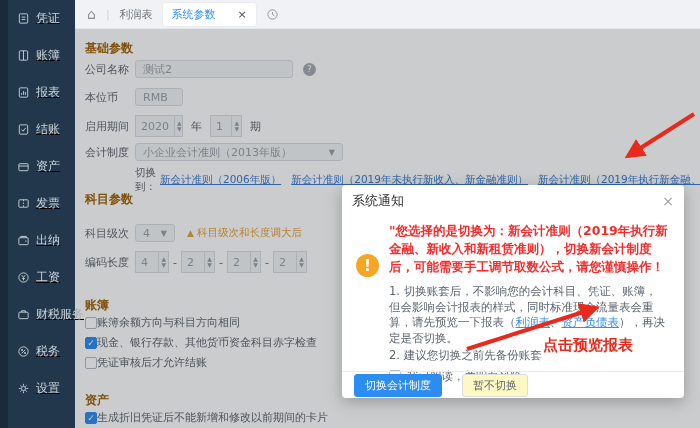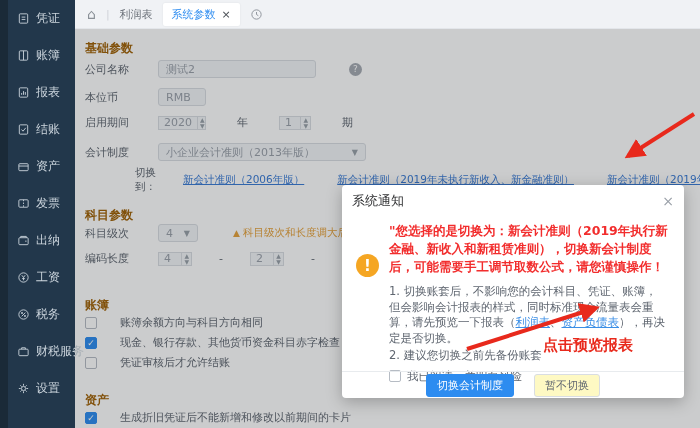--- a/index.html
+++ b/index.html
@@ -1,48 +1,48 @@
 <!DOCTYPE html>
 <html><head>
 <meta charset="utf-8">
 <style>
   html,body{margin:0;padding:0;background:#e9e9e9;}
   #app{position:relative;width:700px;height:428px;background:#fff;overflow:hidden;
        font-family:"DejaVu Sans","Liberation Sans",sans-serif;}
 
   
-  .sidebar{position:absolute;left:0;top:0;width:75px;height:100%;background:#22374b;z-index:10;}
+  .sidebar{position:absolute;left:0;top:0;width:75px;height:100%;background:#22374b;z-index:10;text-decoration:underline;}
   .sidebar .rail{position:absolute;left:0;top:0;width:8px;height:100%;background:#1a2a38;}
   .side-item{position:relative;display:flex;align-items:center;gap:6px;height:37px;
              padding-left:17px;color:#ccd5dd;font-size:12px;cursor:pointer;white-space:nowrap;}
   .side-item svg{width:13px;height:13px;flex:none;stroke:#c7d0d9;fill:none;stroke-width:1;}
   .red-dot{display:inline-block;width:5px;height:5px;background:#f04134;border-radius:50%;
            position:relative;top:-5px;left:1px;}
 
   
   .tabbar{position:absolute;left:75px;top:0;right:0;height:29px;background:#f0f2f5;
           border-bottom:1px solid #e3e6ea;box-sizing:border-box;display:flex;align-items:center;
           padding-left:12px;gap:10px;z-index:10;}
   .home{color:#8a9097;font-size:14px;line-height:1;}
   .tb-sep{color:#d0d4d9;font-size:11px;}
   .tb-tab{color:#6a7078;font-size:11px;}
   .tb-active{background:#fff;color:#2d8cf0;font-size:11px;height:23px;display:flex;align-items:center;
-             gap:6px;padding:0 9px;border-radius:2px;box-shadow:0 0 2px rgba(0,0,0,.08);}
+             gap:22px;padding:0 9px;border-radius:2px;box-shadow:0 0 2px rgba(0,0,0,.08);}
   .tb-x{color:#4a4f55;font-size:11px;}
   .tb-clock svg{width:13px;height:13px;stroke:#8a9097;fill:none;stroke-width:1;display:block;}
 
   
   .content{position:absolute;left:75px;top:29px;right:0;bottom:0;background:#fff;z-index:1;}
   .sec{position:absolute;left:10px;font-size:12px;font-weight:bold;color:#a16207;}
-  .row{position:absolute;left:10px;display:flex;align-items:center;gap:23px;}
+  .row{position:absolute;left:10px;display:flex;align-items:center;}
   .flabel{width:50px;color:#5f6670;font-size:11px;flex:none;}
   .tinput{background:#f3f5f8;border:1px solid #d9dde2;border-radius:3px;height:18px;
           display:flex;align-items:center;padding:0 7px;color:#9aa1aa;font-size:11px;box-sizing:border-box;}
   .num{display:inline-flex;align-items:stretch;background:#f3f5f8;border:1px solid #d9dde2;
-       border-radius:0;height:14px;box-sizing:border-box;overflow:hidden;}
+       border-radius:0;height:22px;box-sizing:border-box;overflow:hidden;}
   .num .val{display:flex;align-items:center;padding:0 5px;color:#9aa1aa;font-size:11px;flex:1;}
   .num .spin{display:flex;flex-direction:column;justify-content:center;border-left:1px solid #d9dde2;
              color:#98a0a8;font-size:6px;line-height:6px;padding:0 2px;background:#f3f5f8;}
   .fselect{background:#f3f5f8;border:1px solid #d9dde2;border-radius:3px;height:18px;display:flex;
            align-items:center;justify-content:space-between;padding:0 7px;color:#9aa1aa;font-size:11px;
            box-sizing:border-box;}
   .fselect .car{font-size:8px;color:#98a0a8;}
   .unit{color:#5f6670;font-size:11px;margin:0 8px;}
   .swlabel{color:#5f6670;font-size:10.5px;}
   .swlink{color:#3a7bd5;font-size:10.5px;text-decoration:underline;margin-left:10px;white-space:nowrap;cursor:pointer;}
@@ -64,21 +64,21 @@
   .m-title{font-size:13px;color:#303133;}
   .m-close{font-size:14px;color:#9aa0a8;cursor:pointer;line-height:1;}
   .m-body{position:relative;padding:12px 16px 0 47px;box-sizing:border-box;}
   .warn-icon{position:absolute;left:14px;top:44px;width:23px;height:23px;border-radius:50%;background:#f5a623;
              color:#fff;font-weight:bold;font-size:15px;display:flex;align-items:center;justify-content:center;}
   .m-red{color:#f22d2d;font-weight:bold;font-size:12.5px;line-height:18px;margin:0 0 8px;}
   .m-gray{color:#5f6670;font-size:11.5px;line-height:15.5px;margin:0 0 2px;}
   .mlink{color:#3a8ee6;text-decoration:underline;cursor:pointer;}
   .m-check{display:flex;align-items:center;gap:6px;margin-top:5px;font-size:11.5px;color:#5f6670;cursor:pointer;}
   .m-foot{position:absolute;left:0;right:0;bottom:0;height:27px;border-top:1px solid #e8ebee;display:flex;
-          align-items:center;justify-content:center;gap:20px;padding:0 12px;box-sizing:border-box;}
+          align-items:center;justify-content:flex-start;gap:20px;padding:0 12px;box-sizing:border-box;}
   .btn-primary{background:#2d8cf0;color:#fff;border:1px solid #2d8cf0;border-radius:3px;font-size:11px;
                padding:3px 10px;cursor:pointer;font-family:inherit;}
   .btn-plain{background:#fef9c3;color:#5f6670;border:1px solid #d9dde2;border-radius:3px;font-size:11px;
              padding:3px 10px;cursor:pointer;font-family:inherit;}
 
   
   .annotate{position:absolute;left:543px;top:336px;color:#e8291c;font-size:15px;font-weight:bold;z-index:40;}
   .arrows{position:absolute;left:0;top:0;width:700px;height:428px;z-index:40;pointer-events:none;}
 </style>
 </head>
@@ -139,34 +139,34 @@
     </div>
     <div class="side-item">
       <svg viewBox="0 0 14 14">
           <circle cx="7" cy="7" r="5"></circle>
           <path d="M5.2 4.6L7 6.9l1.8-2.3M7 6.9V10M5.5 8.2h3"></path>
         </svg>
       <span>工资</span>
     </div>
     <div class="side-item">
       <svg viewBox="0 0 14 14">
+          <rect x="2" y="4.5" width="10" height="7" rx="1"></rect>
+          <path d="M5 4.5V3h4v1.5"></path>
+        </svg>
+      <span>财税服务</span>
+      <span class="red-dot"></span>
+    </div>
+    <div class="side-item">
+      <svg viewBox="0 0 14 14">
           <circle cx="7" cy="7" r="5"></circle>
           <path d="M5 9l4-4"></path>
           <circle cx="5.4" cy="5.4" r=".7"></circle>
           <circle cx="8.6" cy="8.6" r=".7"></circle>
         </svg>
       <span>税务</span>
-    </div>
-    <div class="side-item">
-      <svg viewBox="0 0 14 14">
-          <rect x="2" y="4.5" width="10" height="7" rx="1"></rect>
-          <path d="M5 4.5V3h4v1.5"></path>
-        </svg>
-      <span>财税服务</span>
-      <span class="red-dot"></span>
     </div>
     <div class="side-item">
       <svg viewBox="0 0 14 14">
           <circle cx="7" cy="7" r="2.2"></circle>
           <path d="M7 2v2M7 10v2M2 7h2M10 7h2M3.6 3.6l1.4 1.4M9 9l1.4 1.4M10.4 3.6L9 5M5 9l-1.4 1.4"></path>
         </svg>
       <span>设置</span>
     </div>
   </div>
 
@@ -228,21 +228,21 @@
       </span>
     </div>
 
     <div class="row" style="top:137px;left:60px">
       <span class="swlabel">切换到：</span>
       <a class="swlink" style="margin-left:4px">新会计准则（2006年版）</a>
       <a class="swlink">新会计准则（2019年未执行新收入、新金融准则）</a>
       <a class="swlink">新会计准则（2019年执行新金融、新收入和新租赁准则）</a>
     </div>
 
-    <div class="sec" style="top:178px">科目参数</div>
+    <div class="sec" style="top:162px">科目参数</div>
 
     <div class="row" style="top:195px">
       <span class="flabel">科目级次</span>
       <span class="fselect" style="width:40px">
         <span>4</span>
         <span class="car">▼</span>
       </span>
       <span class="warn-inline">
         <span class="tri">▲</span>
         <span>科目级次和长度调大后，不能再</span>

